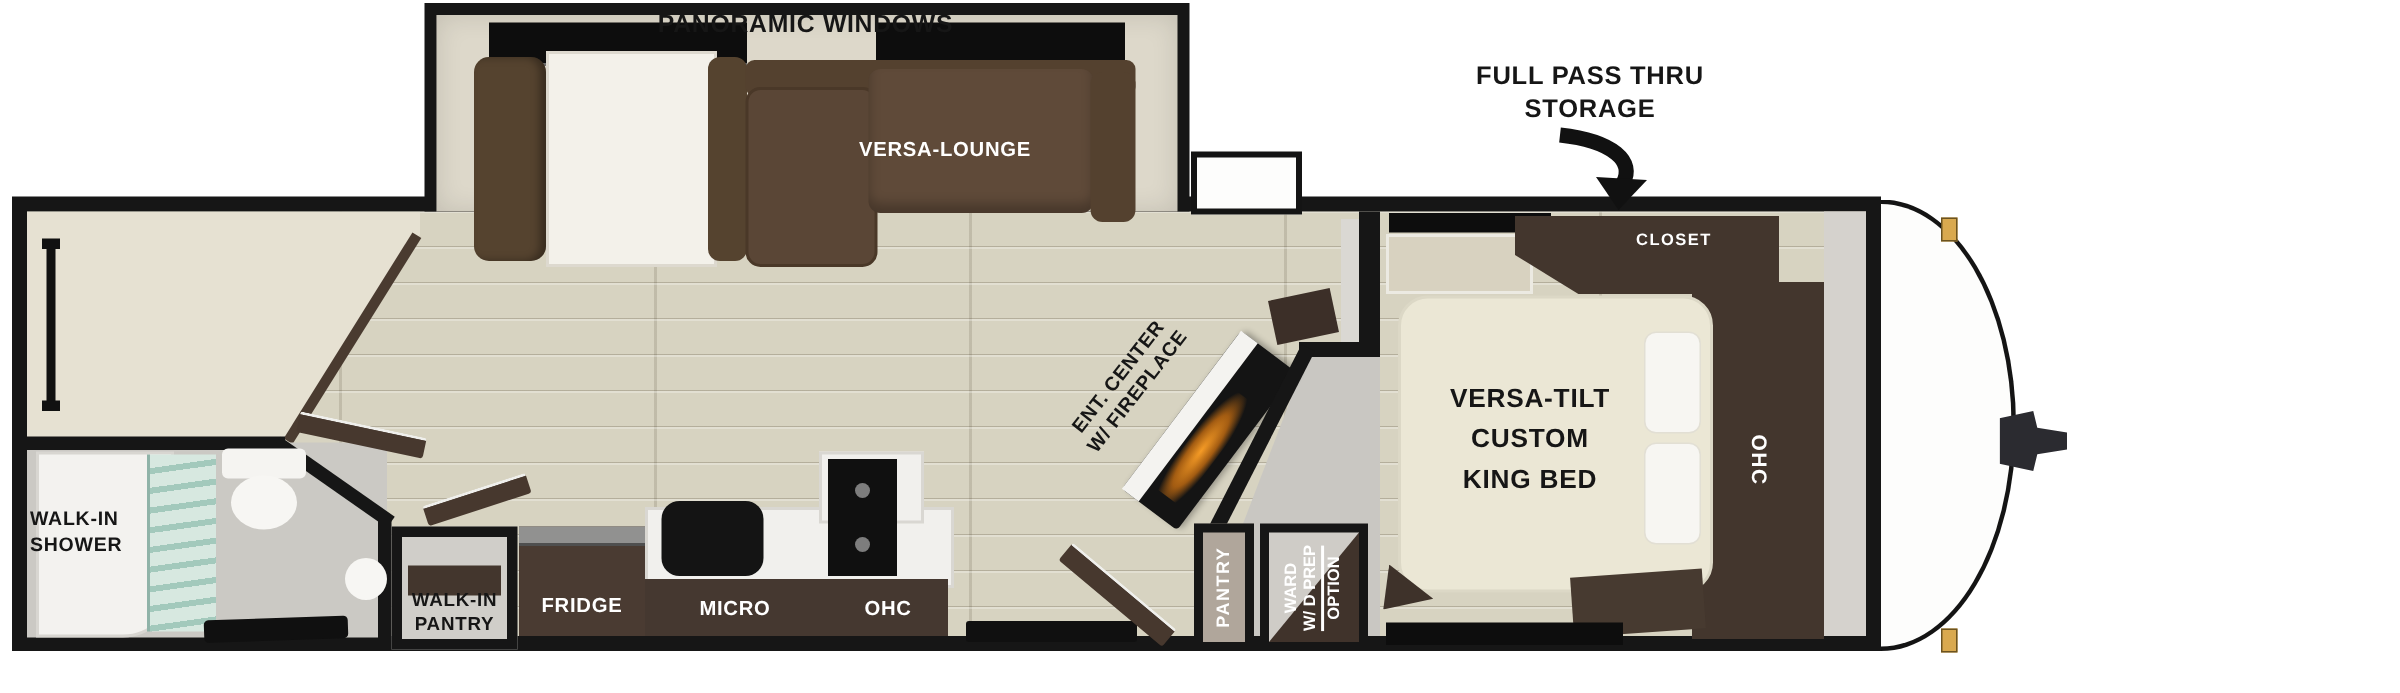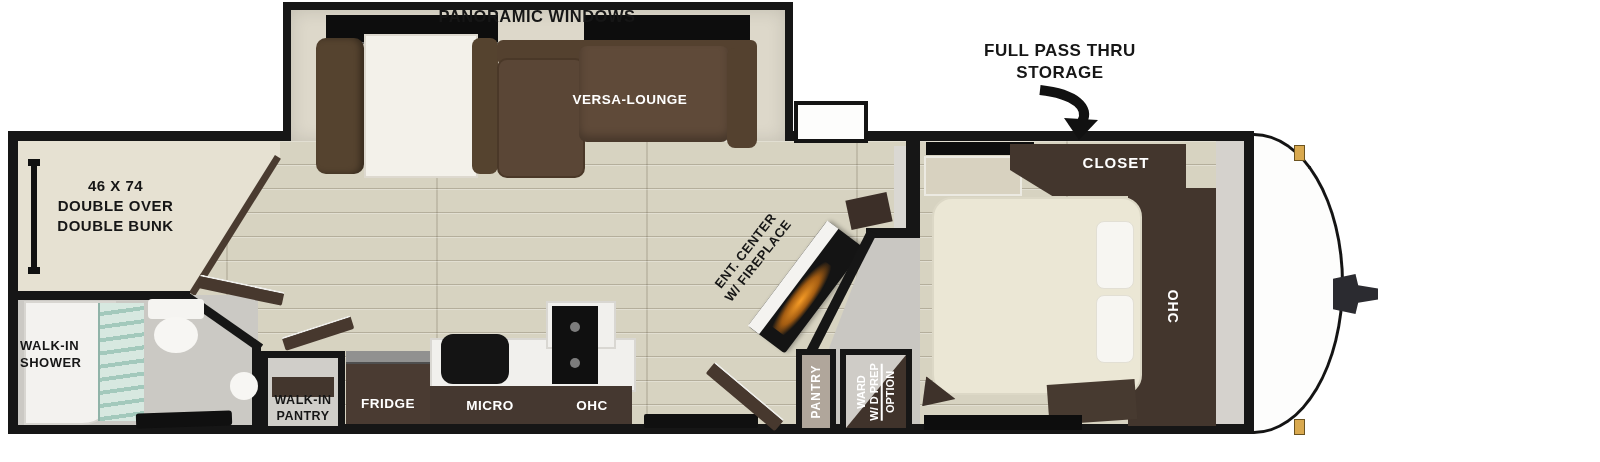--- a/index.html
+++ b/index.html
@@ -46,25 +46,20 @@
   <div class="abs" style="left:727px;top:48px;width:30px;height:100px;background:#54412f;border-radius:8px;"></div>
   <div class="lbl lbl-w" style="left:560px;top:92px;width:140px;font-size:13.5px;">VERSA-LOUNGE</div>
 
   <div class="abs" style="left:794px;top:101px;width:66px;height:34px;background:#fdfdfc;border:4px solid #141414;"></div>
 
   <div class="abs" style="left:18px;top:141px;width:262px;height:154px;background:#e6e1d2;clip-path:polygon(0 0,100% 0,100% 10%,66% 100%,0 100%);"></div>
   <div class="abs" style="left:154px;top:222px;width:162px;height:7px;background:#4a3b30;transform:rotate(122deg);"></div>
   <div class="abs" style="left:31px;top:161px;width:6px;height:112px;background:#111;"></div>
   <div class="abs" style="left:28px;top:159px;width:12px;height:7px;background:#111;"></div>
   <div class="abs" style="left:28px;top:267px;width:12px;height:7px;background:#111;"></div>
-  <div class="lbl" style="left:28px;top:176px;width:175px;font-size:15px;line-height:20px;">
-    <span>46 X 74</span><br>
-    <span>DOUBLE OVER</span><br>
-    <span>DOUBLE BUNK</span>
-  </div>
 
   <div class="abs" style="left:18px;top:295px;width:240px;height:130px;background:#cbc9c4;"></div>
   <div class="wall" style="left:18px;top:291px;width:172px;height:9px;"></div>
   <div class="wall" style="left:176px;top:317px;width:93px;height:9px;transform:rotate(35deg);"></div>
   <div class="wall" style="left:252px;top:344px;width:9px;height:90px;"></div>
   <div class="abs" style="left:24px;top:301px;width:88px;height:120px;background:#f3f2ef;border:2px solid #d8d6d1;border-radius:0 0 34px 0;"></div>
   <div class="abs" style="left:98px;top:303px;width:44px;height:118px;background:repeating-linear-gradient(172deg,#d7e8e0 0 9px,#a3c9bc 9px 13px);border-left:2px solid #8fb3a8;"></div>
   <div class="abs" style="left:148px;top:299px;width:56px;height:20px;background:#f5f4f1;border-radius:4px;"></div>
   <div class="abs" style="left:154px;top:317px;width:44px;height:36px;background:#f7f6f3;border-radius:50%;"></div>
   <div class="abs" style="left:230px;top:372px;width:28px;height:28px;background:#f7f6f3;border-radius:50%;"></div>
@@ -125,27 +120,32 @@
     <div class="rot-ccw" style="position:relative;font-weight:bold;color:#fff;font-size:11px;line-height:13px;text-align:center;white-space:nowrap;">
       <div>WARD</div>
       <div>W/ D PREP</div>
       <div style="border-top:2px solid #fff;padding-top:1px;">OPTION</div>
     </div>
   </div>
 
   <div class="abs" style="left:924px;top:156px;width:94px;height:36px;background:#d8d2c0;border:2px solid #eceae2;"></div>
   <div class="abs" style="left:926px;top:142px;width:108px;height:13px;background:#0d0d0d;"></div>
   <div class="abs darkcab" style="left:1010px;top:144px;width:176px;height:52px;clip-path:polygon(0 0,100% 0,100% 100%,24% 100%,0 50%);"></div>
-  <div class="lbl lbl-w" style="left:1056px;top:154px;width:120px;font-size:15px;letter-spacing:1px;">CLOSET</div>
+  <div class="lbl lbl-w" style="left:1056px;top:154px;width:120px;font-size:11px;letter-spacing:1px;">CLOSET</div>
   <div class="abs flexc darkcab" style="left:1128px;top:188px;width:88px;height:238px;">
     <span class="lbl lbl-w" style="position:static;font-size:14px;letter-spacing:1px;transform:rotate(90deg);white-space:nowrap;">OHC</span>
   </div>
   <div class="abs" style="left:932px;top:197px;width:206px;height:194px;background:#ebe7d5;border:2px solid #dcd8c6;border-radius:20px;"></div>
   <div class="abs" style="left:1096px;top:221px;width:36px;height:66px;background:#f7f6f2;border:1px solid #e2dfd4;border-radius:8px;"></div>
   <div class="abs" style="left:1096px;top:295px;width:36px;height:66px;background:#f7f6f2;border:1px solid #e2dfd4;border-radius:8px;"></div>
+  <div class="lbl" style="left:930px;top:252px;width:180px;font-size:17.5px;line-height:27px;">
+    <span>VERSA-TILT</span><br>
+    <span>CUSTOM</span><br>
+    <span>KING BED</span>
+  </div>
   <div class="abs" style="left:1048px;top:382px;width:88px;height:40px;background:#473a30;transform:rotate(-4deg);"></div>
   <div class="abs" style="left:922px;top:380px;width:34px;height:30px;background:#3e322a;clip-path:polygon(0 0,100% 50%,10% 100%);transform:rotate(14deg);"></div>
   <div class="abs" style="left:924px;top:415px;width:158px;height:15px;background:#0d0d0d;"></div>
 
   <div class="abs" style="left:1254px;top:133px;width:90px;height:301px;background:#fdfdfc;border:3px solid #141414;border-left:none;border-radius:0 100% 100% 0 / 0 50% 50% 0;box-sizing:border-box;"></div>
   <div class="abs" style="left:1294px;top:145px;width:9px;height:14px;background:#d9a94f;border:1px solid #6b5320;"></div>
   <div class="abs" style="left:1294px;top:419px;width:9px;height:14px;background:#d9a94f;border:1px solid #6b5320;"></div>
   <div class="abs" style="left:1333px;top:274px;width:45px;height:40px;background:#2b2b30;clip-path:polygon(0 12%,50% 0,56% 28%,100% 36%,100% 64%,56% 72%,50% 100%,0 88%);"></div>
 
   <div class="lbl" style="left:955px;top:40px;width:210px;font-size:17px;line-height:22px;">

